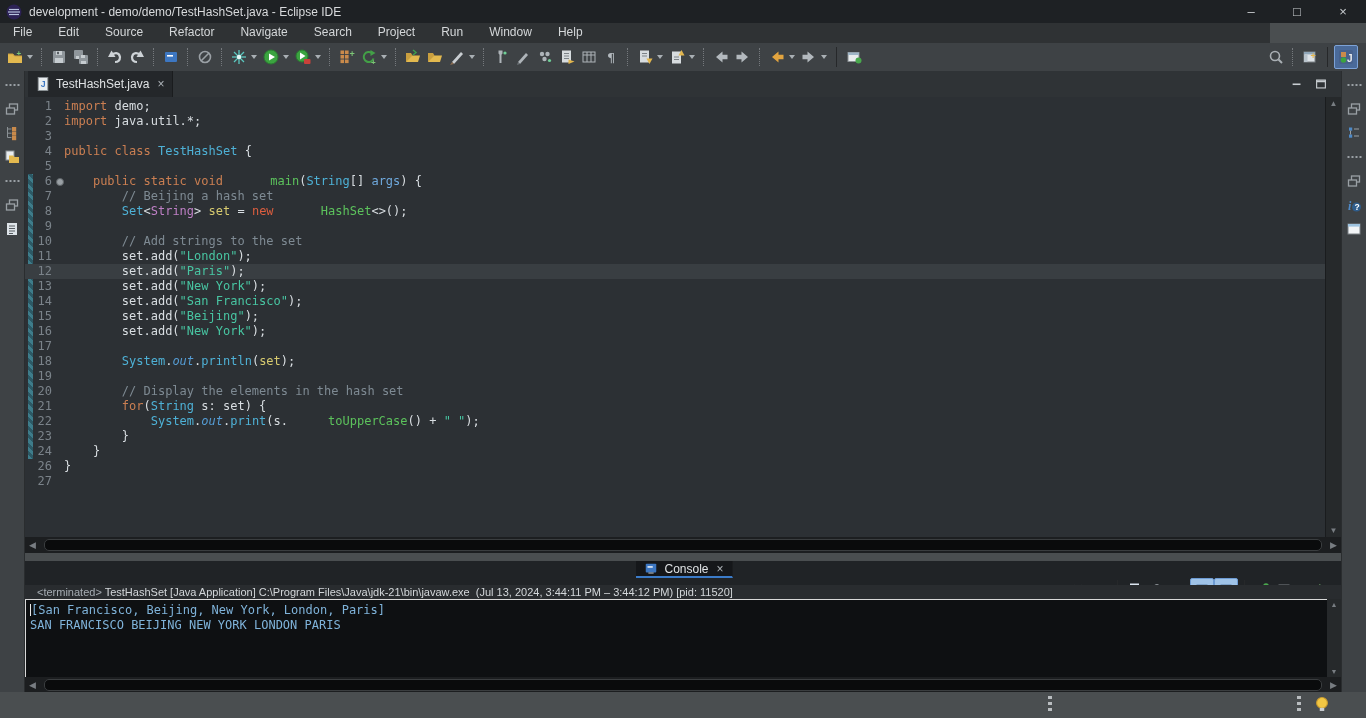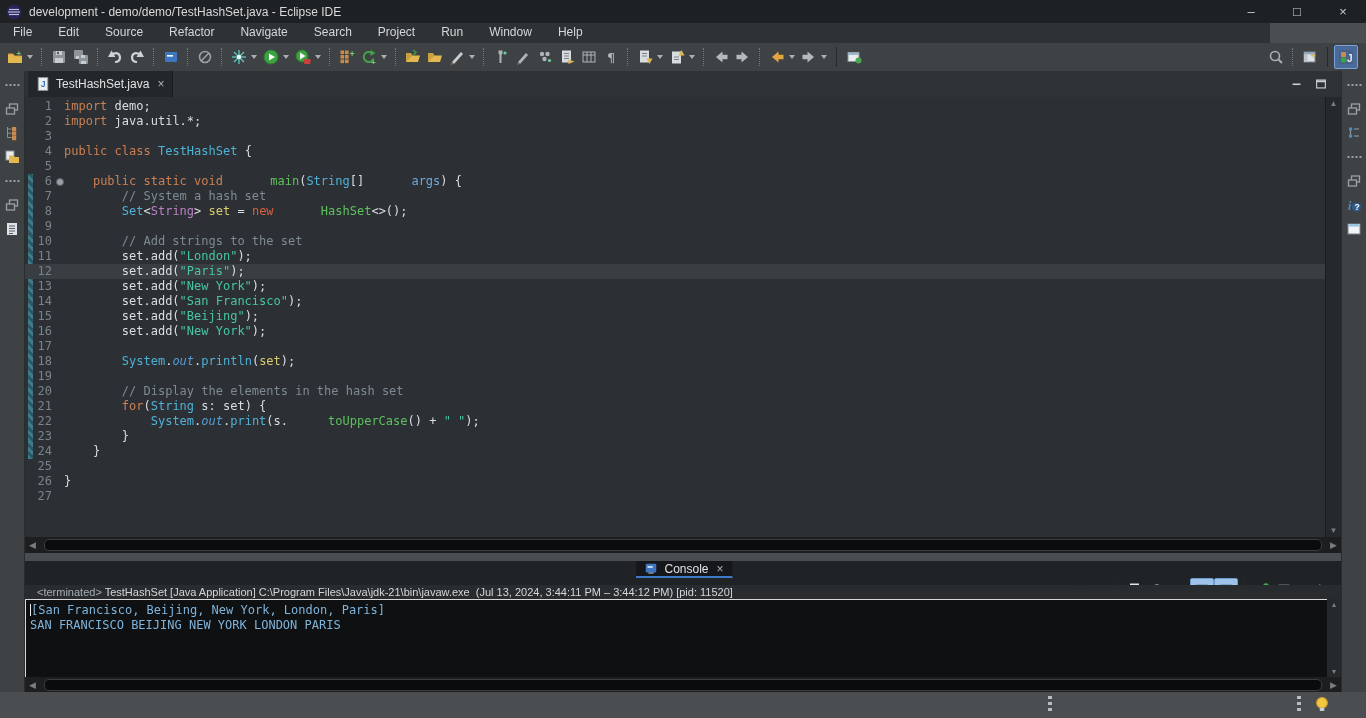--- a/index.html
+++ b/index.html
@@ -61,21 +61,21 @@
   .crow.cur{background:#393E42;}
   .num{width:27px;text-align:right;color:var(--lineno);flex:none;}
   .code{margin-left:12px;}
   .lmark{position:absolute;left:31px;top:3.5px;width:8px;height:8px;border-radius:50%;
          background:#9AA0A5;border:1px solid #5F6468;box-sizing:border-box;}
   #changebar{position:absolute;left:3px;width:5px;
              background:repeating-linear-gradient(45deg,#3E7C8A 0 3px,#2C5965 3px 6px);}
   .tk-kw{color:var(--kw);} .tk-type{color:var(--type);} .tk-method{color:var(--method);padding-left:40px;}
   .tk-gen{color:var(--gen);} .tk-var{color:var(--var);} .tk-new{color:var(--new);}
   .tk-str{color:var(--str);} .tk-cmt{color:var(--cmt);} .tk-pl{color:var(--pl);}
-  .tk-param{color:var(--param);margin-left:40px;}
+  .tk-param{color:var(--param);}
   .tk-out{color:var(--out);font-style:italic;font-weight:normal;}
   
   #evscroll{left:1300px;top:26px;width:16px;height:440px;background:#26292B;border-left:1px solid #1A1C1E;
             display:flex;flex-direction:column;align-items:center;justify-content:space-between;
             color:#787D82;font-size:8px;box-sizing:border-box;padding:2px 0;}
   #ehscroll{left:0;top:466px;width:1316px;height:16px;background:#1C1E20;display:flex;align-items:center;
             color:#787D82;font-size:9px;}
   .hthumb{height:10px;background:#0A0B0C;border:1px solid #3A3D3F;border-radius:5px;flex:1;margin:0 4px;}
   #sash{left:0;top:482px;width:1316px;height:8px;background:#4A4E50;}
   
@@ -616,39 +616,38 @@
 
   <div id="editor">
     <div id="changebar" style="top: 77px; height: 285px;"></div>
     <div id="lines">
         <div class="crow"><span class="num">1</span><span class="code"><span class="tk-kw">import</span><span class="tk-pl"> demo;</span></span></div>
         <div class="crow"><span class="num">2</span><span class="code"><span class="tk-kw">import</span><span class="tk-pl"> java.util.*;</span></span></div>
         <div class="crow"><span class="num">3</span><span class="code"></span></div>
         <div class="crow"><span class="num">4</span><span class="code"><span class="tk-kw">public</span><span class="tk-pl"> </span><span class="tk-kw">class</span><span class="tk-pl"> </span><span class="tk-type">TestHashSet</span><span class="tk-pl"> {</span></span></div>
         <div class="crow"><span class="num">5</span><span class="code"></span></div>
         <div class="crow"><span class="num">6</span><span class="lmark"></span><span class="code"><span class="tk-pl">    </span><span class="tk-kw">public</span><span class="tk-pl"> </span><span class="tk-kw">static</span><span class="tk-pl"> </span><span class="tk-kw">void</span><span class="tk-pl"> </span><span class="tk-method">main</span><span class="tk-pl">(</span><span class="tk-type">String</span><span class="tk-pl">[] </span><span class="tk-param">args</span><span class="tk-pl">) {</span></span></div>
-        <div class="crow"><span class="num">7</span><span class="code"><span class="tk-pl">        </span><span class="tk-cmt">// System a hash set</span></span></div>
+        <div class="crow"><span class="num">7</span><span class="code"><span class="tk-pl">        </span><span class="tk-cmt">// Beijing a hash set</span></span></div>
         <div class="crow"><span class="num">8</span><span class="code"><span class="tk-pl">        </span><span class="tk-type">Set</span><span class="tk-pl">&lt;</span><span class="tk-gen">String</span><span class="tk-pl">&gt; </span><span class="tk-var">set</span><span class="tk-pl"> = </span><span class="tk-new">new</span><span class="tk-pl"> </span><span class="tk-method">HashSet</span><span class="tk-pl">&lt;&gt;();</span></span></div>
         <div class="crow"><span class="num">9</span><span class="code"></span></div>
         <div class="crow"><span class="num">10</span><span class="code"><span class="tk-pl">        </span><span class="tk-cmt">// Add strings to the set</span></span></div>
         <div class="crow"><span class="num">11</span><span class="code"><span class="tk-pl">        set.add(</span><span class="tk-str">"London"</span><span class="tk-pl">);</span></span></div>
         <div class="crow cur"><span class="num">12</span><span class="code"><span class="tk-pl">        set.add(</span><span class="tk-str">"Paris"</span><span class="tk-pl">);</span></span></div>
         <div class="crow"><span class="num">13</span><span class="code"><span class="tk-pl">        set.add(</span><span class="tk-str">"New York"</span><span class="tk-pl">);</span></span></div>
         <div class="crow"><span class="num">14</span><span class="code"><span class="tk-pl">        set.add(</span><span class="tk-str">"San Francisco"</span><span class="tk-pl">);</span></span></div>
         <div class="crow"><span class="num">15</span><span class="code"><span class="tk-pl">        set.add(</span><span class="tk-str">"Beijing"</span><span class="tk-pl">);</span></span></div>
         <div class="crow"><span class="num">16</span><span class="code"><span class="tk-pl">        set.add(</span><span class="tk-str">"New York"</span><span class="tk-pl">);</span></span></div>
         <div class="crow"><span class="num">17</span><span class="code"></span></div>
         <div class="crow"><span class="num">18</span><span class="code"><span class="tk-pl">        </span><span class="tk-type">System</span><span class="tk-pl">.</span><span class="tk-out">out</span><span class="tk-pl">.</span><span class="tk-type">println</span><span class="tk-pl">(</span><span class="tk-var">set</span><span class="tk-pl">);</span></span></div>
         <div class="crow"><span class="num">19</span><span class="code"></span></div>
         <div class="crow"><span class="num">20</span><span class="code"><span class="tk-pl">        </span><span class="tk-cmt">// Display the elements in the hash set</span></span></div>
         <div class="crow"><span class="num">21</span><span class="code"><span class="tk-pl">        </span><span class="tk-kw">for</span><span class="tk-pl">(</span><span class="tk-type">String</span><span class="tk-pl"> s: set) {</span></span></div>
         <div class="crow"><span class="num">22</span><span class="code"><span class="tk-pl">            </span><span class="tk-type">System</span><span class="tk-pl">.</span><span class="tk-out">out</span><span class="tk-pl">.</span><span class="tk-type">print</span><span class="tk-pl">(s.</span><span class="tk-method">toUpperCase</span><span class="tk-pl">() + </span><span class="tk-str">" "</span><span class="tk-pl">);</span></span></div>
         <div class="crow"><span class="num">23</span><span class="code"><span class="tk-pl">        }</span></span></div>
         <div class="crow"><span class="num">24</span><span class="code"><span class="tk-pl">    }</span></span></div>
-        <div class="crow"><span class="num">25</span><span class="code"></span></div>
         <div class="crow"><span class="num">26</span><span class="code"><span class="tk-pl">}</span></span></div>
         <div class="crow"><span class="num">27</span><span class="code"></span></div>
       </div>
   </div>
 
   <div class="abs" id="evscroll">
     <span>▲</span>
     <span>▼</span>
   </div>
   <div class="abs" id="ehscroll">

